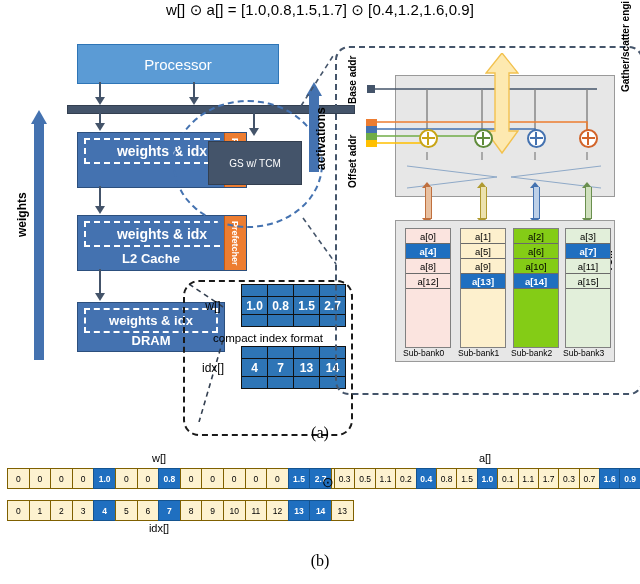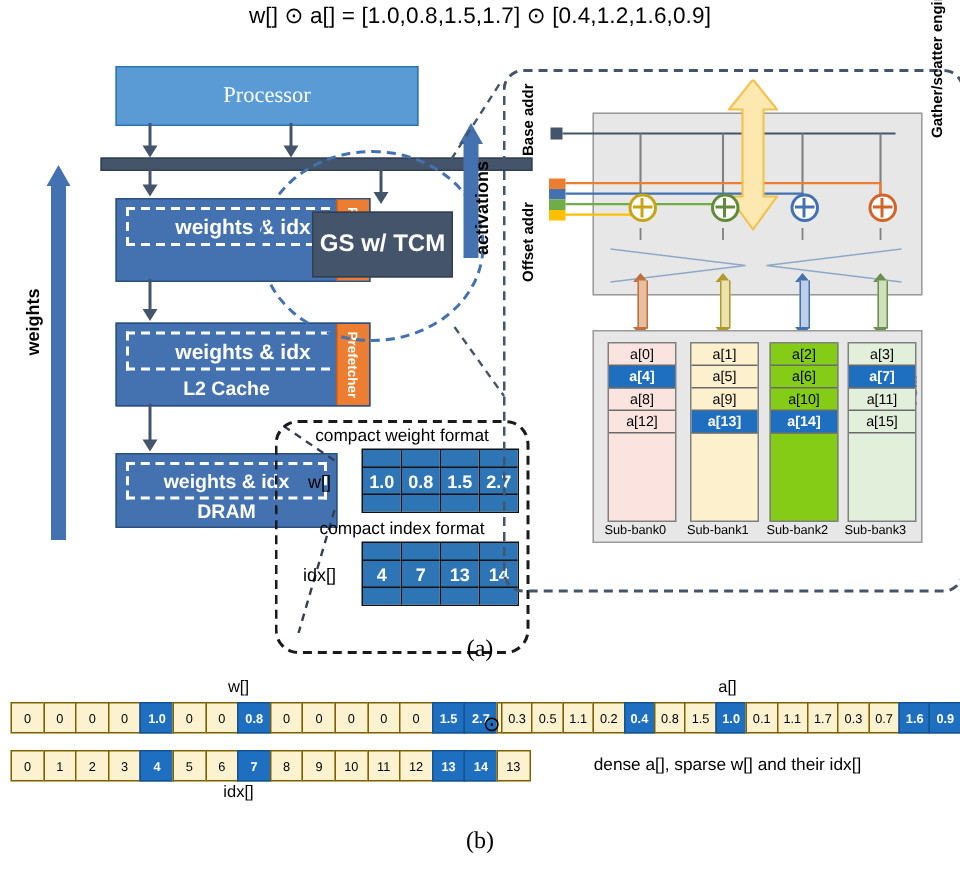--- a/index.html
+++ b/index.html
@@ -9,38 +9,38 @@
   .ctr{display:flex;align-items:center;justify-content:center;}
 
   
   #equation{left:0;top:1px;width:640px;text-align:center;font-size:15px;letter-spacing:.1px;}
 
   
   #panelA{left:3px;top:22px;width:634px;height:400px;}
 
   .blue-box{background:#4472b0;border:1px solid #2c4f7d;color:#fff;font-weight:bold;}
   .proc{left:74px;top:22px;width:200px;height:38px;background:#5b9bd5;border:1px solid #2e75b6;
-        color:#fff;font-size:15px;font-family:Liberation Serif, serif;}
+        color:#fff;font-size:15px;}
   .bus{left:64px;top:83px;width:286px;height:7px;background:#44546a;border:1px solid #333f50;}
 
   .cache{width:168px;height:54px;font-size:13px;position:absolute;}
   .cache .inner{position:absolute;left:6px;top:5px;right:6px;height:22px;border:2px dashed #ffffff;
         color:#fff;font-size:14px;display:flex;align-items:center;justify-content:center;}
   .cache .nm{position:absolute;left:0;right:22px;bottom:4px;text-align:center;font-size:13px;color:#fff;font-weight:bold;}
   .pref{position:absolute;right:0;top:0;width:21px;height:100%;background:#ed7d31;border-left:1px solid #c55a11;}
   .pref span{display:block;white-space:nowrap;font-size:9px;color:#fff;font-weight:bold;
         transform:rotate(90deg);transform-origin:left top;position:absolute;left:15px;top:5px;}
 
   .dram{left:74px;top:280px;width:146px;height:48px;}
   .dram .inner{position:absolute;left:6px;top:5px;right:6px;height:21px;border:2px dashed #fff;color:#fff;
         font-size:13px;display:flex;align-items:center;justify-content:center;}
   .dram .nm{position:absolute;left:0;right:0;bottom:3px;text-align:center;font-size:13px;color:#fff;font-weight:bold;}
 
   .gs{left:205px;top:119px;width:92px;height:42px;background:#44546a;border:1px solid #333f50;
-      color:#fff;font-size:16px;font-weight:bold;}
+      color:#fff;font-size:10px;font-weight:normal;}
   .gscircle{left:170px;top:78px;width:146px;height:124px;border:2px dashed #4472b0;border-radius:50%;}
 
   .vline{background:#44546a;}
   .arrowdown{position:absolute;width:0;height:0;border-left:5px solid transparent;border-right:5px solid transparent;
        border-top:8px solid #44546a;}
 
   .bigarrow{position:absolute;width:16px;}
   .bigarrow .shaft{position:absolute;left:3px;bottom:0;width:10px;background:#4472b0;}
   .bigarrow .head{position:absolute;left:0;top:0;width:0;height:0;border-left:8px solid transparent;
        border-right:8px solid transparent;border-bottom:14px solid #4472b0;}
@@ -158,21 +158,20 @@
   <div class="vlabel rot90" style="left:311px;top:148px;font-size:12px;">activations</div>
 
   <svg class="abs" style="left:0;top:0;width:634px;height:400px;pointer-events:none;">
     <line x1="220" y1="285" x2="186" y2="262" stroke="#333f50" stroke-width="1.6" stroke-dasharray="5,4"></line>
     <line x1="220" y1="318" x2="196" y2="400" stroke="#333f50" stroke-width="1.6" stroke-dasharray="5,4"></line>
     <line x1="300" y1="196" x2="333" y2="242" stroke="#44546a" stroke-width="1.6" stroke-dasharray="5,4"></line>
     <line x1="298" y1="84" x2="330" y2="34" stroke="#44546a" stroke-width="1.6" stroke-dasharray="5,4"></line>
   </svg>
 
   <div class="abs" id="compact">
-    <div class="ttl">compact weight format</div>
     <div style="display:flex;align-items:center;margin-top:2px;">
       <div class="rowlbl" style="width:56px;text-align:center;">w[]</div>
       <div class="cgrid">
         <div class="col">
             <div class="cell"></div>
             <div class="mid">1.0</div>
             <div class="cell"></div>
           </div>
         <div class="col">
             <div class="cell"></div>
@@ -385,16 +384,15 @@
       <div class="c">0.1</div>
       <div class="c">1.1</div>
       <div class="c">1.7</div>
       <div class="c">0.3</div>
       <div class="c">0.7</div>
       <div class="c hl">1.6</div>
       <div class="c hl">0.9</div>
       <div class="c">0.1</div>
     </div>
 
-  <div class="abs caption" style="left:330px;top:52px;width:310px;">dense a[], sparse w[] and their idx[]</div>
 </div>
 
 <div class="abs fig" style="left:0;top:552px;width:640px;">(b)</div>
 
 </body></html>

